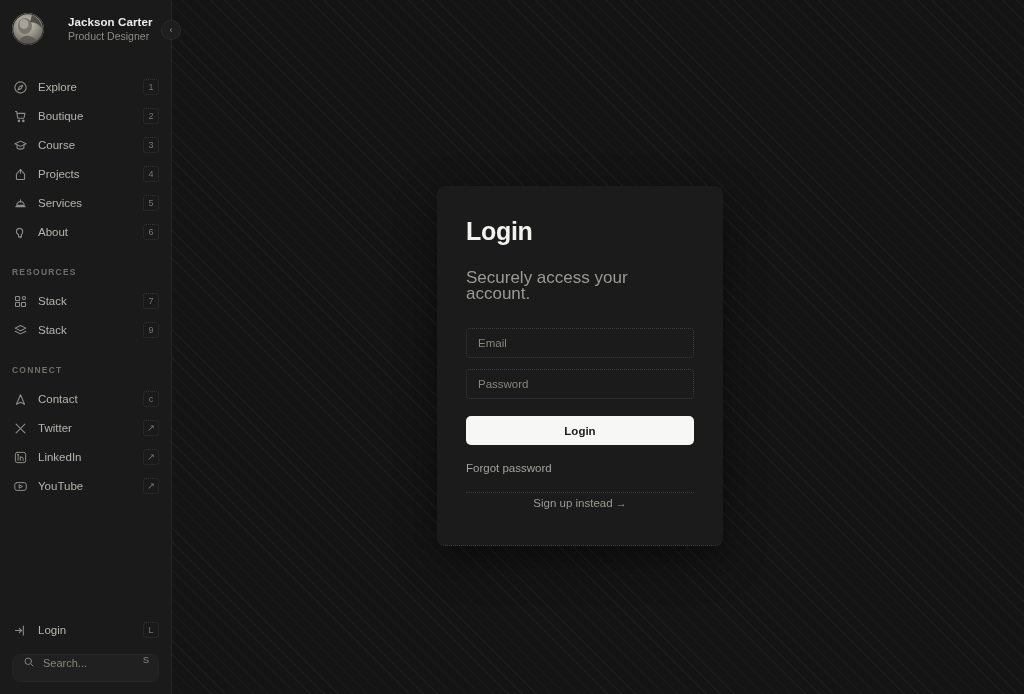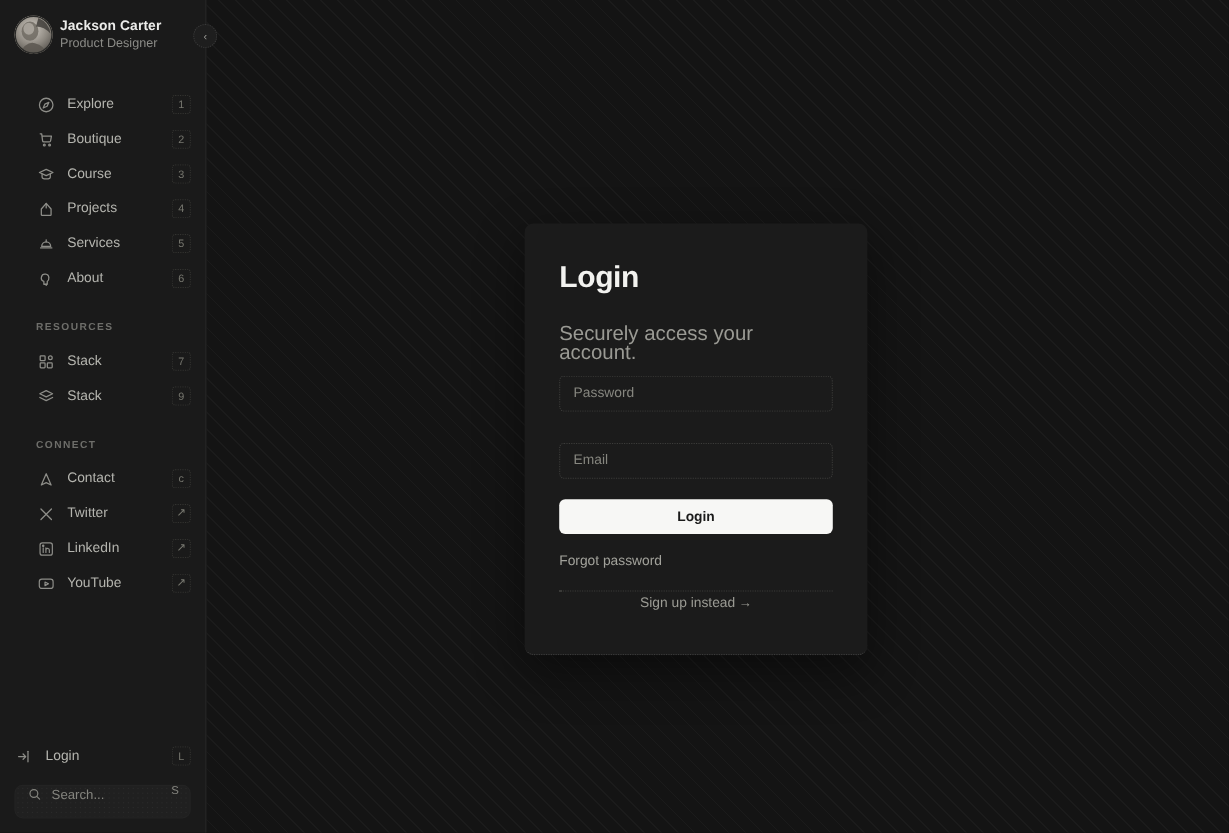--- a/index.html
+++ b/index.html
@@ -37,21 +37,21 @@
     background: #1a1a1a;
     border-right: 1px solid #252525;
     display: flex;
     flex-direction: column;
     z-index: 5;
   }
 
   .profile {
     display: flex;
     align-items: center;
-    gap: 6px;
+    gap: 24px;
     padding: 13px 12px 12px 12px;
   }
   .avatar {
     width: 32px; height: 32px;
     flex: 0 0 32px;
     border-radius: 50%;
     overflow: hidden;
     background: #6f6a63;
     position: relative;
   }
@@ -86,21 +86,20 @@
     font-size: 9px;
     line-height: 1;
     z-index: 10;
     cursor: pointer;
   }
 
   .nav-scroll {
     flex: 1 1 auto;
     overflow: hidden;
     padding-top: 16px;
-    padding-left: 18px;
   }
 
   .section-label {
     font-size: 8.5px;
     letter-spacing: 1.2px;
     color: #6e6e6a;
     text-transform: uppercase;
     padding: 0 12px;
     margin: 18px 0 10px 0;
     font-weight: bold;
@@ -493,28 +492,28 @@
       </div>
     </div>
   </aside>
 
   <main id="main">
 
     <section id="login-card">
       <h1 id="card-title">Login</h1>
       <p id="card-subtitle">Securely access your account.</p>
 
+      <div class="field" id="email-field">
+        <span class="field-text">Email</span>
+      </div>
+
       <div class="field" id="password-field">
         <span class="field-text">Password</span>
       </div>
 
-      <div class="field" id="email-field">
-        <span class="field-text">Email</span>
-      </div>
-
       <button id="login-button">Login</button>
 
       <div id="forgot-password">Forgot password</div>
 
       <div id="card-divider"></div>
 
       <div id="signup-row">
         <span>Sign up instead</span><span class="arr">→</span>
       </div>
     </section>

